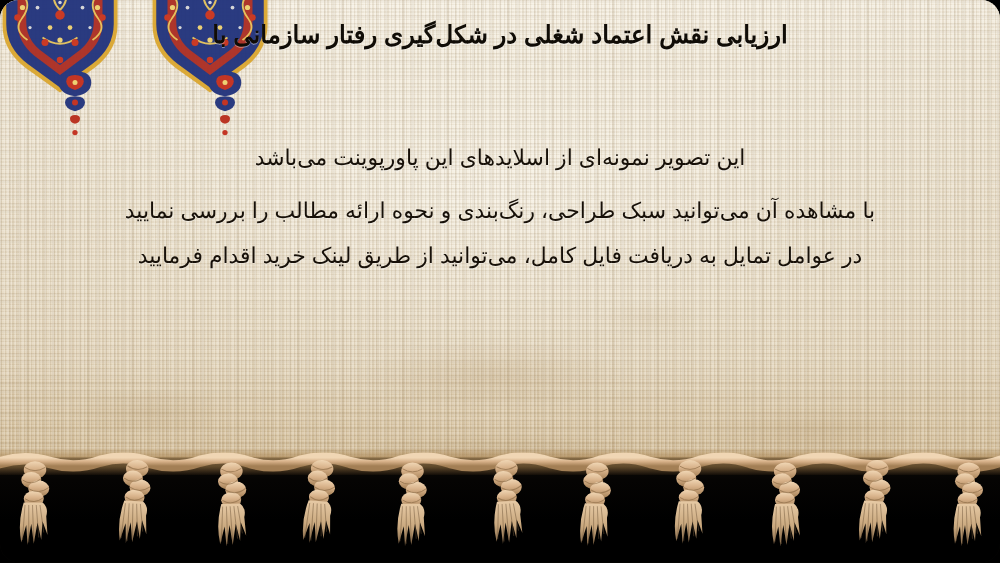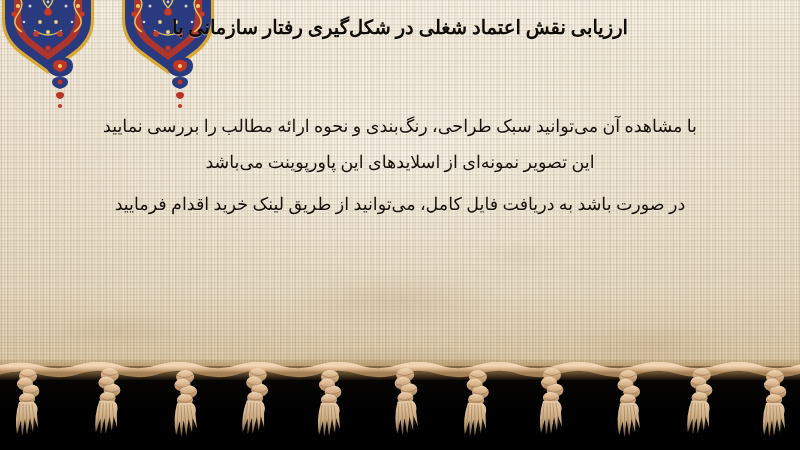--- a/index.html
+++ b/index.html
@@ -5,22 +5,23 @@
   html, body {
     margin: 0;
     padding: 0;
     background: #000;
   }
   .slide {
     position: relative;
     width: 800px;
     height: 450px;
     overflow: hidden;
-    font-family: Liberation Serif, serif;
+    font-family: Liberation Sans, sans-serif;
     background: #0a0806;
+    border-radius: 15px;
   }
 
   
   .cloth {
     position: absolute;
     left: 0; top: 0;
     width: 800px;
     height: 392px;
     background:
       linear-gradient(to bottom,
@@ -236,23 +237,23 @@
         <use href="#pendant" transform="translate(180,66)"></use>
       </g>
     </svg>
   </div>
 
   <div class="title">
     <span class="tline">ارزیابی نقش اعتماد شغلی در شکل‌گیری رفتار سازمانی با</span>
   </div>
 
   <div class="body-block">
+    <span class="bline first">این تصویر نمونه‌ای از اسلایدهای این پاورپوینت می‌باشد</span>
     <span class="bline">با مشاهده آن می‌توانید سبک طراحی، رنگ‌بندی و نحوه ارائه مطالب را بررسی نمایید</span>
-    <span class="bline first">این تصویر نمونه‌ای از اسلایدهای این پاورپوینت می‌باشد</span>
-    <span class="bline">در صورت باشد به دریافت فایل کامل، می‌توانید از طریق لینک خرید اقدام فرمایید</span>
+    <span class="bline">در عوامل تمایل به دریافت فایل کامل، می‌توانید از طریق لینک خرید اقدام فرمایید</span>
   </div>
 
   <div class="black-field"></div>
   <div class="cloth-edge"></div>
 
   <div class="fringe">
     <svg width="800" height="88" viewBox="0 0 800 88">
       <defs>
         <linearGradient id="cordg" x1="0" y1="0" x2="0" y2="1">
           <stop offset="0%" stop-color="#f0d6b4"></stop>

